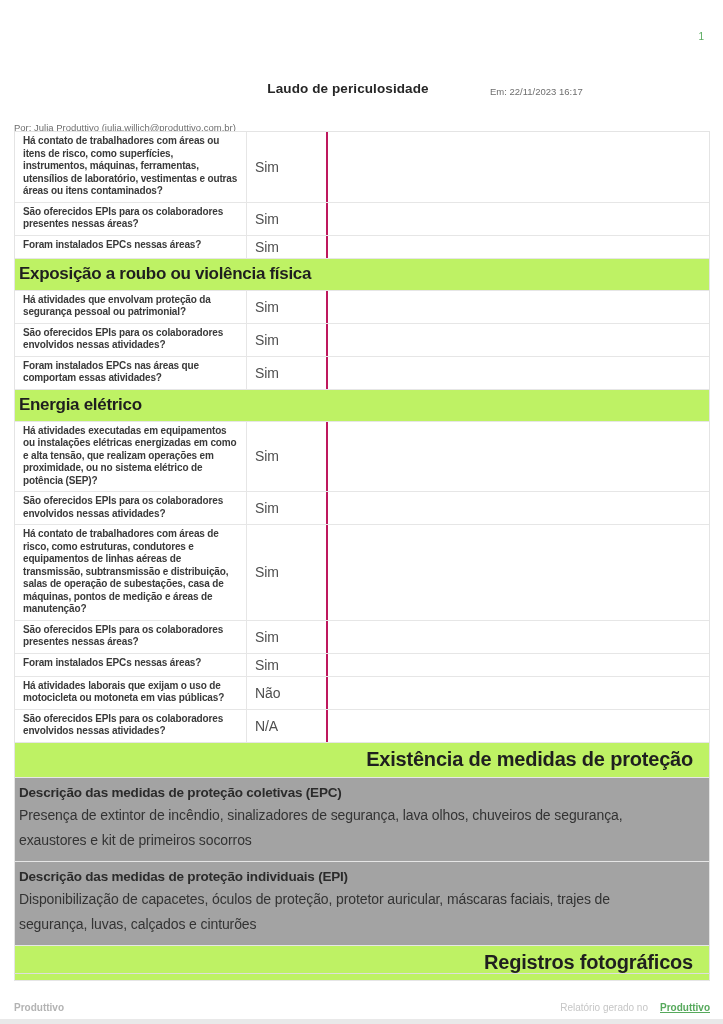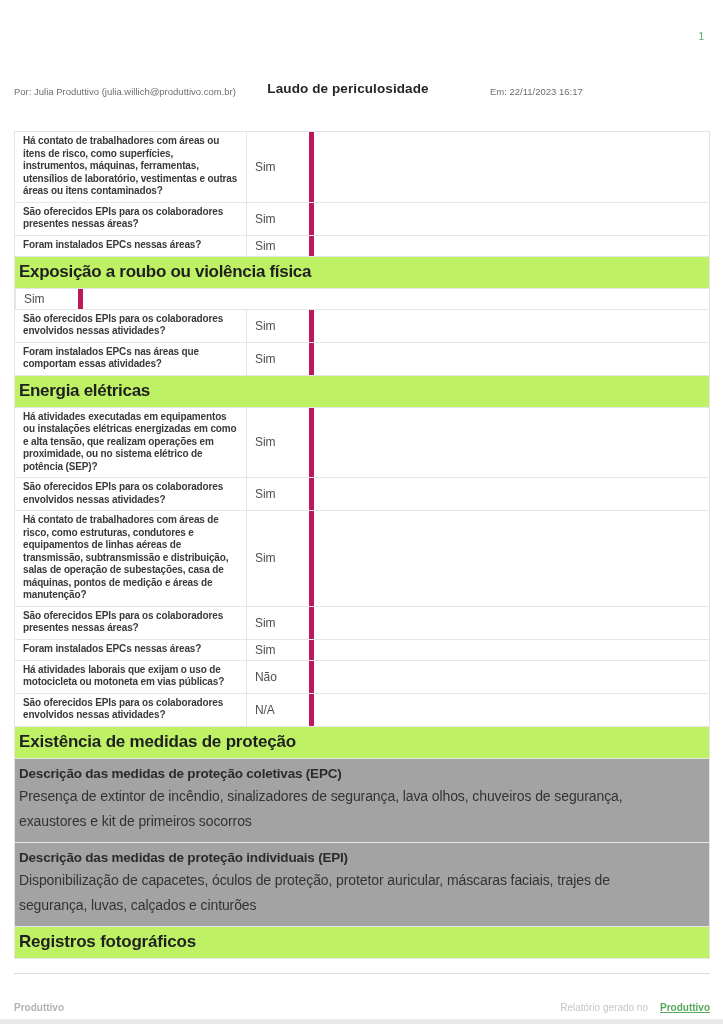--- a/index.html
+++ b/index.html
@@ -12,50 +12,50 @@
     position:absolute; top:31px; right:19px;
     font-size:10px; color:#56a95c;
   }
   .title {
     position:absolute; top:45px; left:0; width:696px;
     text-align:center; font-size:13.5px; font-weight:bold; color:#262626;
     letter-spacing:0.1px;
     margin-top:36px;
   }
   .meta { position:absolute; top:86px; left:0; width:723px; height:14px; font-size:9.5px; color:#6e6e6e; }
-  .meta .author { position:absolute; left:14px; }
+  .meta .author { position:absolute; left:14px;margin-top:36px; }
   .meta .when   { position:absolute; left:490px; }
 
   .tbl {
     position:absolute; top:131px; left:14px; width:696px;
     border:1px solid #e4e4e4; border-bottom:none;
     background:#fff;
   }
   .qrow { display:flex; border-bottom:1px solid #e6e6e6; background:#fff; }
   .qcell {
     width:231px; padding:3px 8px 4px 8px;
     font-size:10px; font-weight:bold; color:#3a3a3a;
     line-height:12.5px; letter-spacing:-0.15px;
   }
   .acell {
-    width:68px; padding:3px 8px;
-    border-left:1px solid #e6e6e6; border-right:5px solid #be185d;
-    font-size:12px; color:#4f4f4f; letter-spacing:-0.1px;
+    width:82px; padding:3px 8px;
+    border-left:1px solid #e6e6e6; border-right:2px solid #be185d;
+    font-size:14px; color:#4f4f4f; letter-spacing:-0.1px;
     display:flex; align-items:center;
   }
   .ncell { flex:1; background:#fff; }
 
   .band {
     background:#bef264; border-bottom:1px solid #e6e6e6;
     padding:5px 16px 6px 4px;
   }
   .band .h {
     font-size:17px; font-weight:bold; color:#1f1f1f; letter-spacing:-0.3px;
   }
-  .band.small .h { font-size:17px; letter-spacing:-0.2px; }
+  .band.small .h { font-size:20px; letter-spacing:-0.2px;text-align:right; }
 
   .desc { padding:4px 4px 8px 4px; border-bottom:1px solid #e6e6e6; background:#a3a3a3; }
   .desc .dtitle { font-size:13.5px; font-weight:bold; color:#2b2b2b; line-height:21px; letter-spacing:-0.2px; }
   .desc .dtext  { font-size:14px; color:#333333; line-height:25px; max-width:650px; letter-spacing:-0.1px; }
 
   .post-line { position:absolute; left:14px; width:696px; border-top:1px solid #dedede; }
 
   .footer {
     position:absolute; top:1002px; left:14px; width:696px;
     display:flex; justify-content:space-between; align-items:baseline;
@@ -95,36 +95,37 @@
     <div class="qrow">
       <div class="qcell">Foram instalados EPCs nessas áreas?</div>
       <div class="acell">Sim</div>
       <div class="ncell"></div>
     </div>
 
     <div class="band">
       <div class="h">Exposição a roubo ou violência física</div>
     </div>
     <div class="qrow">
+      <div class="qcell">Há atividades que envolvam proteção da segurança pessoal ou patrimonial?</div>
       <div class="acell">Sim</div>
       <div class="ncell"></div>
     </div>
     <div class="qrow">
       <div class="qcell">São oferecidos EPIs para os colaboradores envolvidos nessas atividades?</div>
       <div class="acell">Sim</div>
       <div class="ncell"></div>
     </div>
     <div class="qrow">
       <div class="qcell">Foram instalados EPCs nas áreas que comportam essas atividades?</div>
       <div class="acell">Sim</div>
       <div class="ncell"></div>
     </div>
 
     <div class="band">
-      <div class="h">Energia elétricas</div>
+      <div class="h">Energia elétrico</div>
     </div>
     <div class="qrow">
       <div class="qcell">Há atividades executadas em equipamentos ou instalações elétricas energizadas em como e alta tensão, que realizam operações em proximidade, ou no sistema elétrico de potência (SEP)?</div>
       <div class="acell">Sim</div>
       <div class="ncell"></div>
     </div>
     <div class="qrow">
       <div class="qcell">São oferecidos EPIs para os colaboradores envolvidos nessas atividades?</div>
       <div class="acell">Sim</div>
       <div class="ncell"></div>

